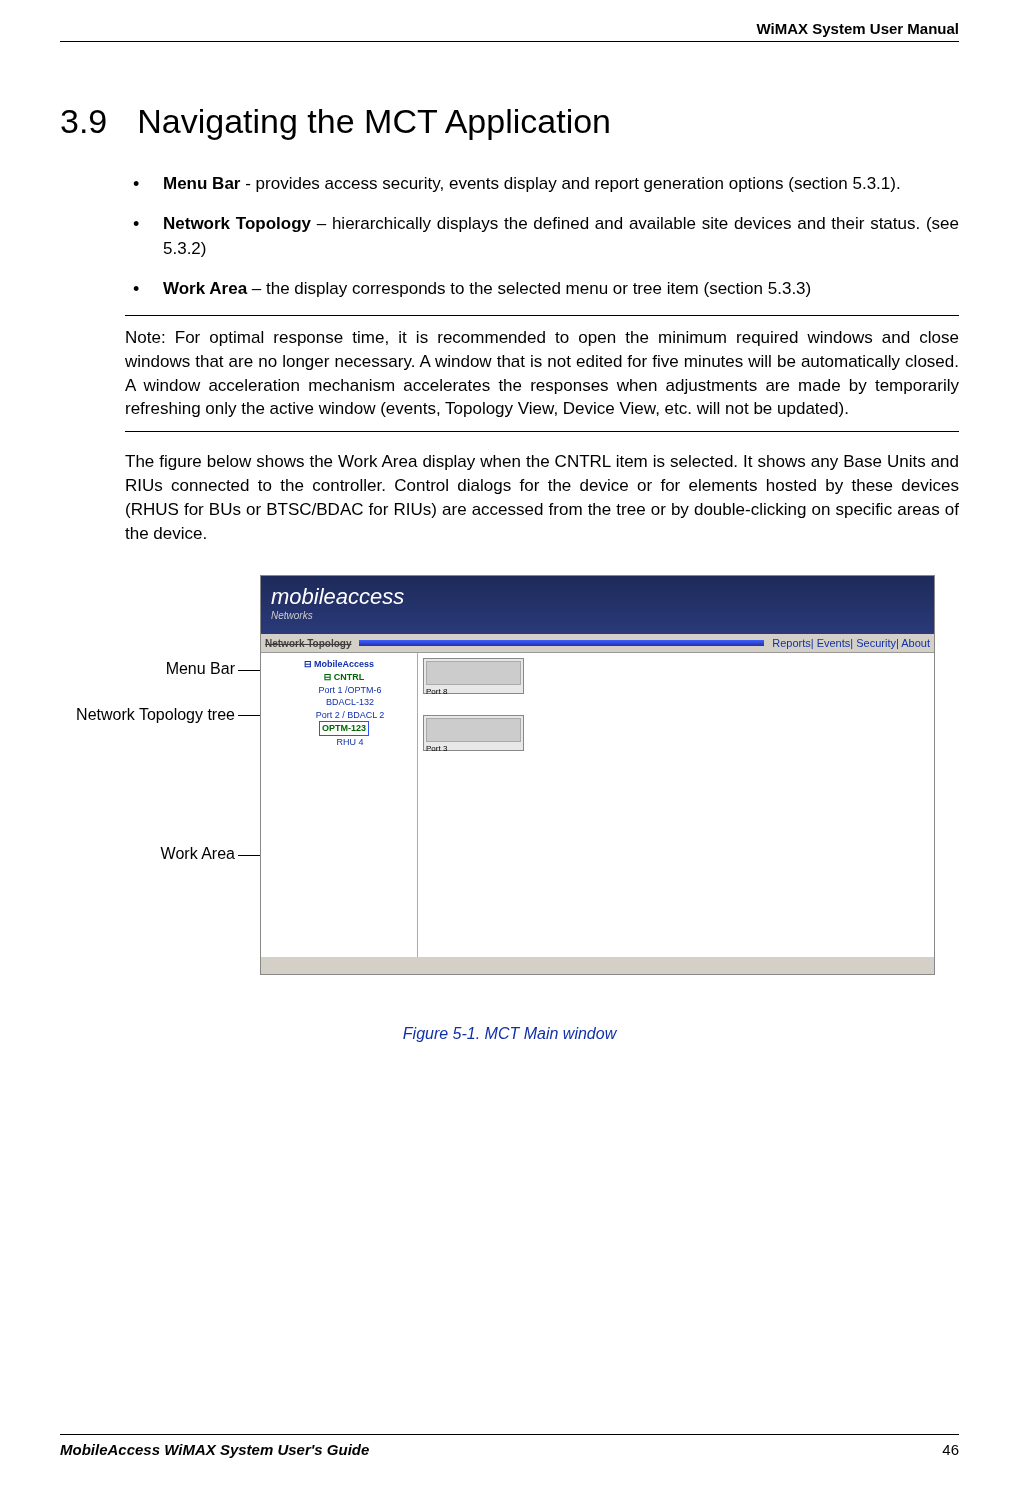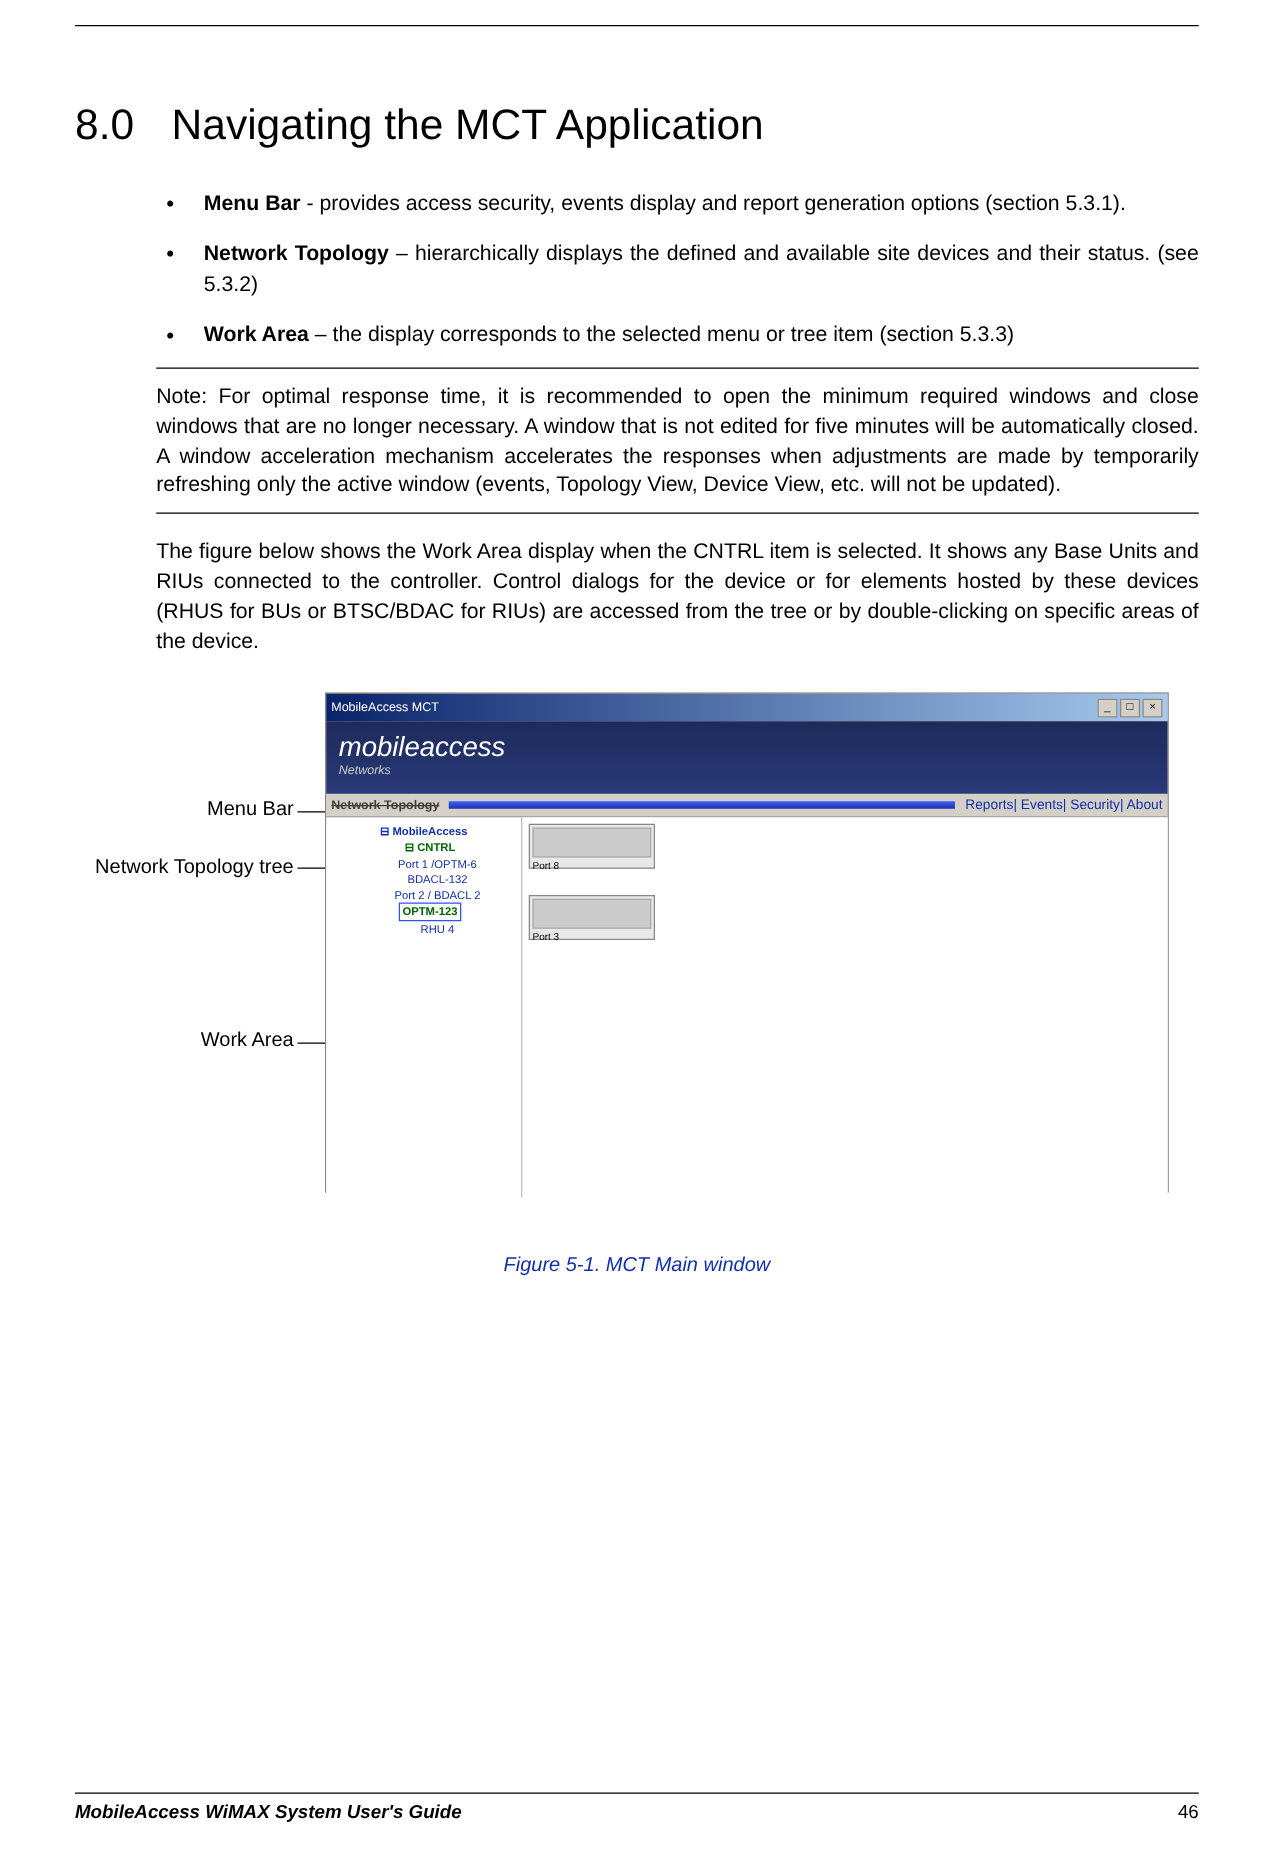--- a/index.html
+++ b/index.html
@@ -228,24 +228,25 @@
     }
     .footer-left {
       font-weight: bold;
       font-style: italic;
     }
   </style>
 </head>
 <body>
 
 <div class="page">
+  <div class="header-right">WiMAX System User Manual</div>
   <div class="header-rule"></div>
 
   <div class="section-heading">
-    <span class="num">8.0</span><span>Navigating the MCT Application</span>
+    <span class="num">3.9</span><span>Navigating the MCT Application</span>
   </div>
 
 
   <ul class="bullet-list">
     <li><b>Menu Bar</b><span> - provides access security, events display and report generation options (section 5.3.1).</span></li>
     <li><b>Network Topology</b><span> – hierarchically displays the defined and available site devices and their status. (see 5.3.2)</span></li>
     <li><b>Work Area</b><span> – the display corresponds to the selected menu or tree item (section 5.3.3)</span></li>
   </ul>
 
   <div class="note-block">Note: For optimal response time, it is recommended to open the minimum required windows and close windows that are no longer necessary.  A window that is not edited for five minutes will be automatically closed. A window acceleration mechanism accelerates the responses when adjustments are made by temporarily refreshing only the active window (events, Topology View, Device View, etc. will not be updated).</div>
@@ -256,28 +257,20 @@
     <div class="callout-label" style="top:84px; left:5px;">Menu Bar</div>
     <div class="callout-line" style="top:95px; left:178px; width:200px;"></div>
 
     <div class="callout-label" style="top:130px; left:5px;">Network Topology tree</div>
     <div class="callout-line" style="top:140px; left:178px; width:50px;"></div>
 
     <div class="callout-label" style="top:269px; left:5px;">Work Area</div>
     <div class="callout-line" style="top:280px; left:178px; width:200px;"></div>
 
     <div class="screenshot">
-      <div class="titlebar">
-        <span>MobileAccess MCT</span>
-        <div class="win-buttons">
-          <div class="win-btn">_</div>
-          <div class="win-btn">□</div>
-          <div class="win-btn">×</div>
-        </div>
-      </div>
       <div class="banner">
         <div class="banner-logo">
           <div class="main">mobileaccess</div>
           <div class="net">Networks</div>
         </div>
       </div>
       <div class="menubar">
         <span class="menubar-left">Network Topology</span>
         <div class="blue-hr"></div>
         <span class="menubar-right">Reports| Events| Security| About</span>

